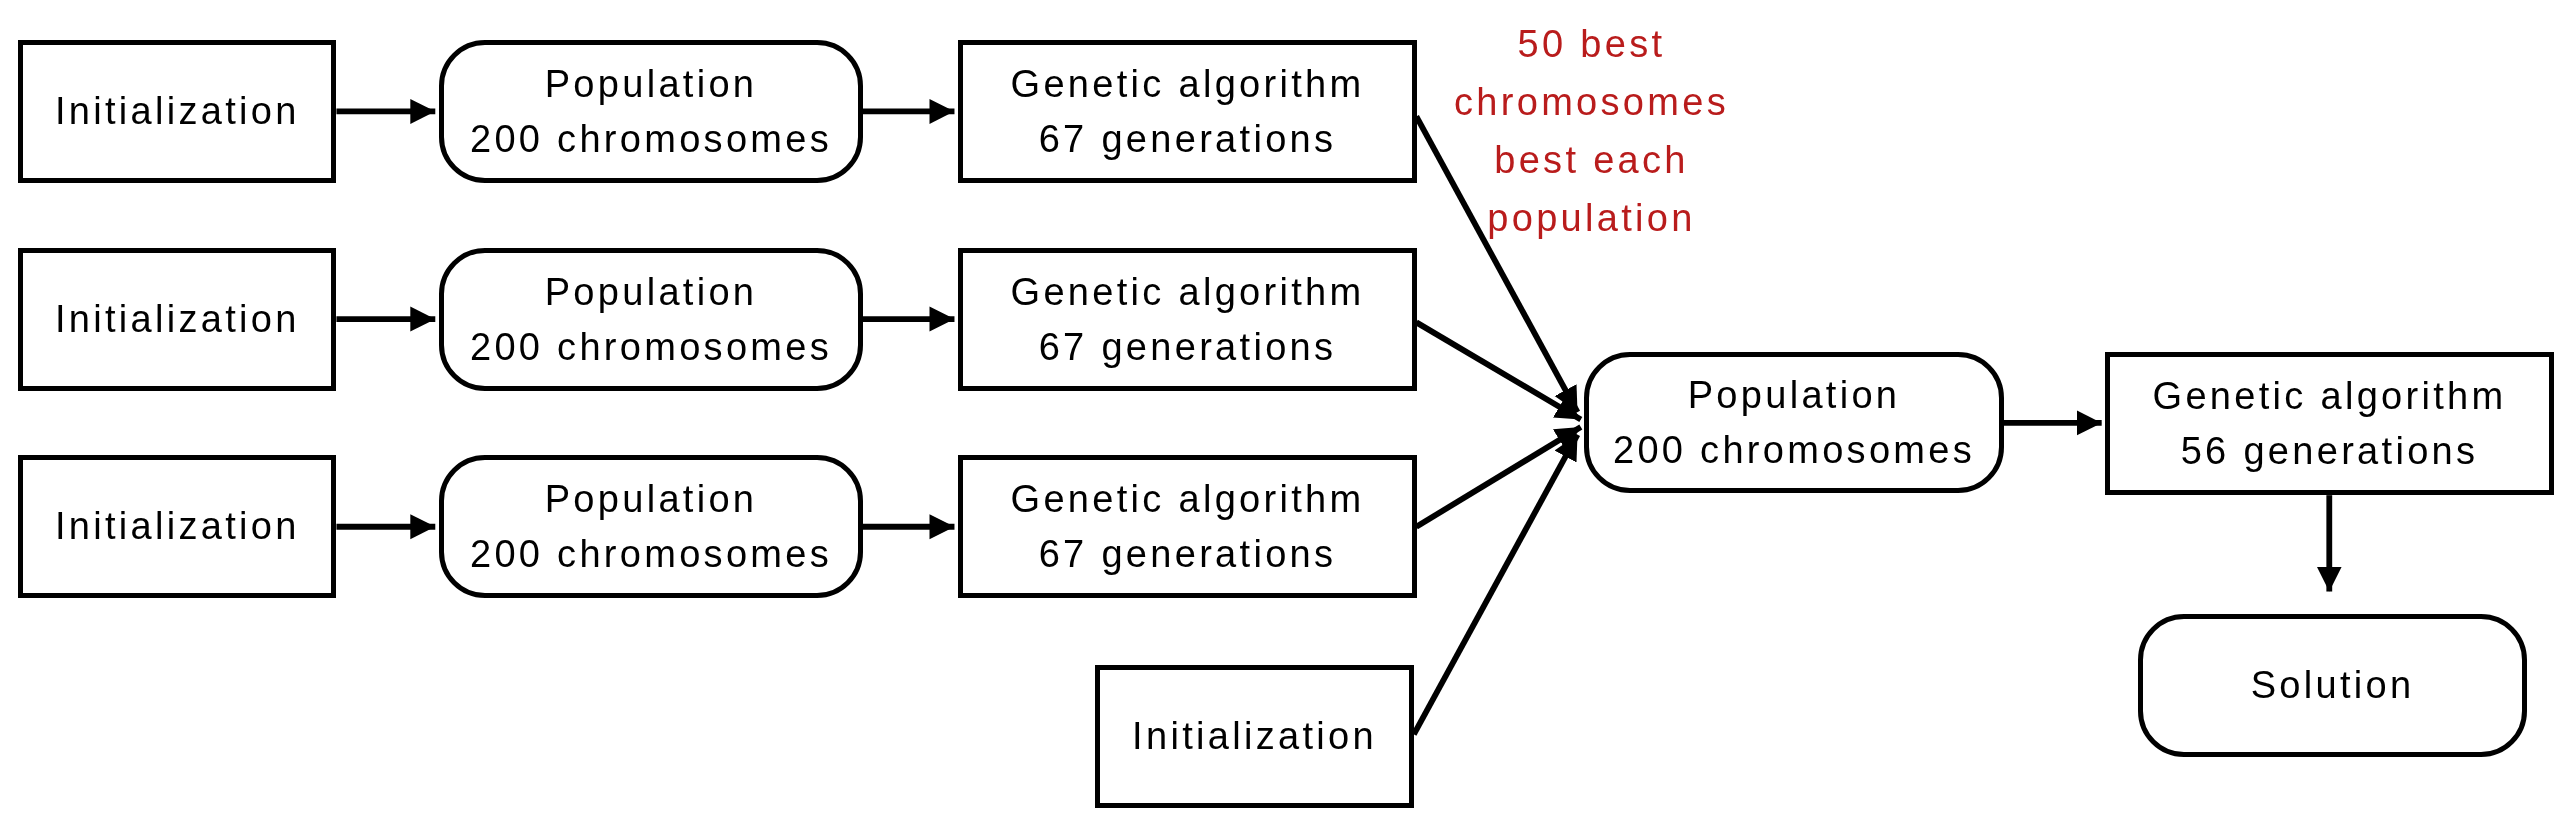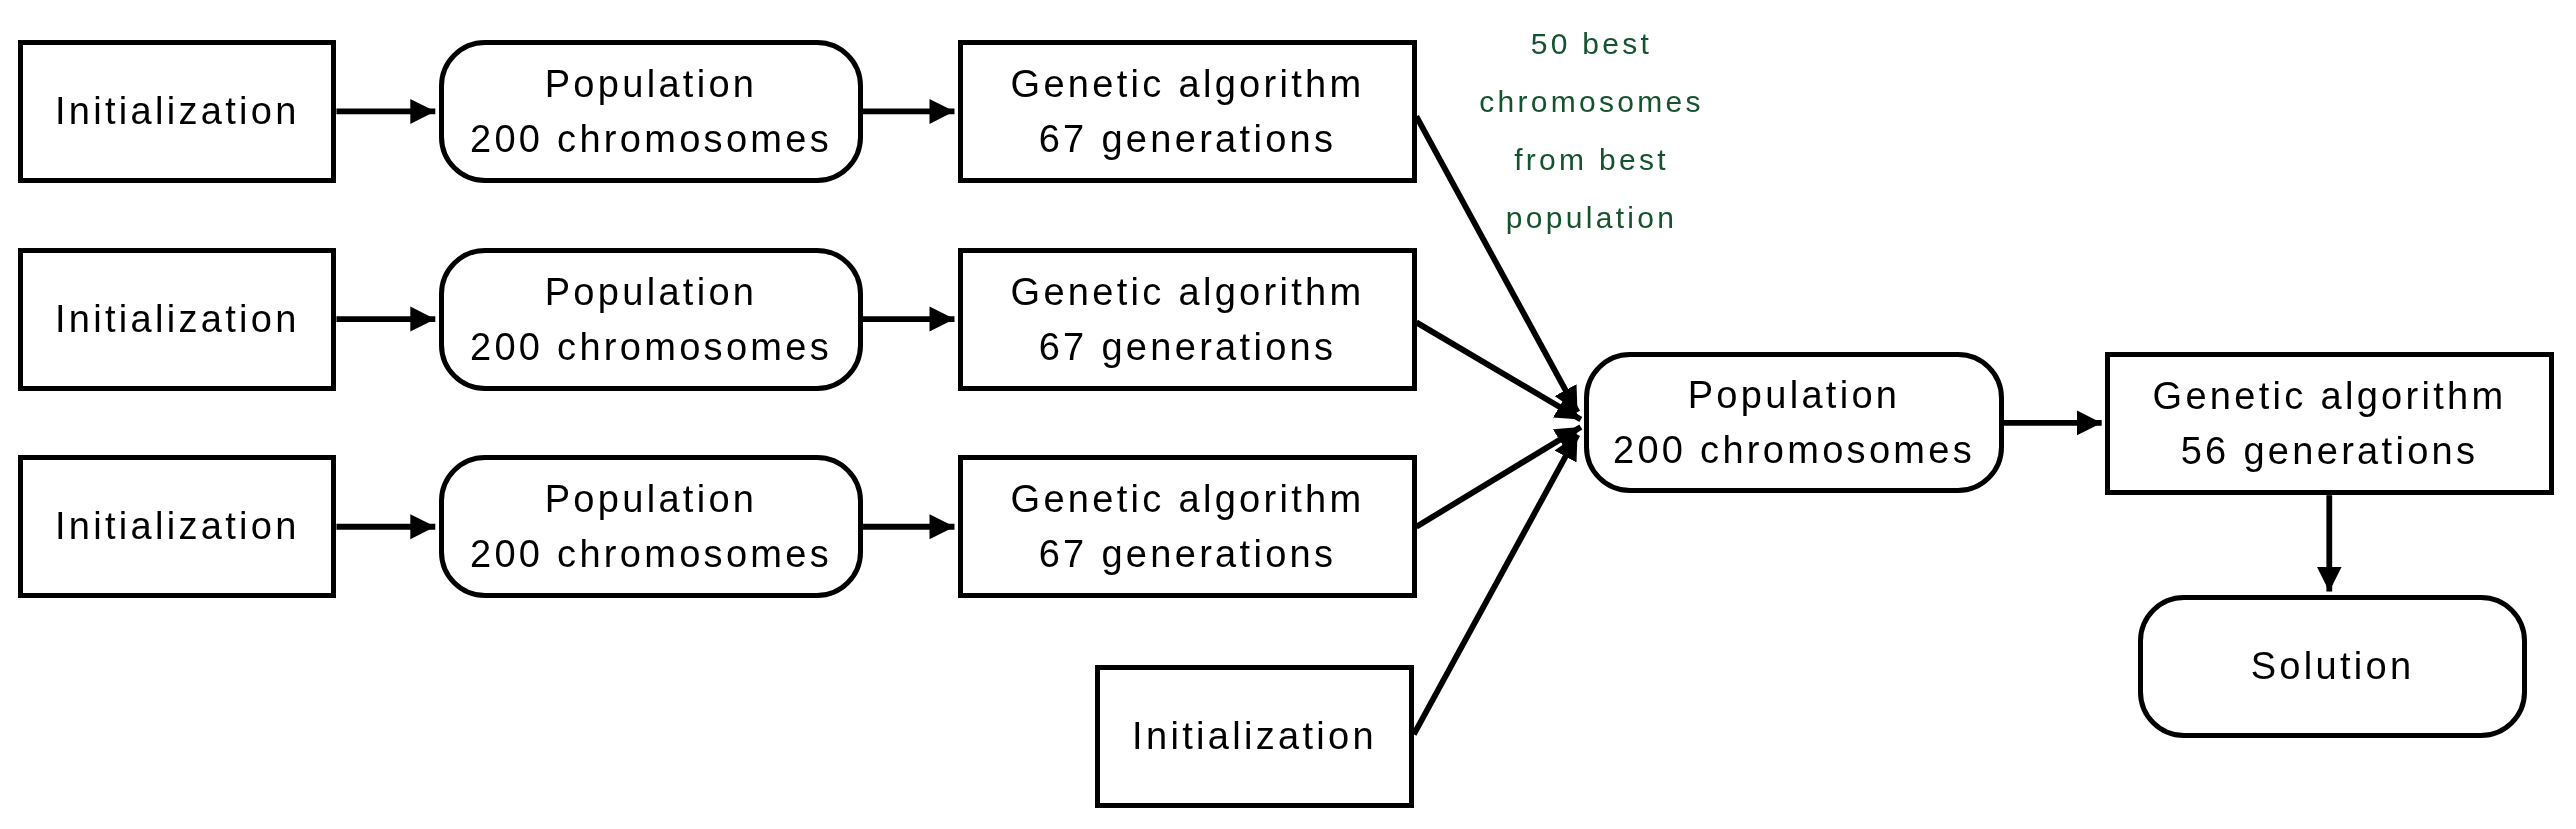--- a/index.html
+++ b/index.html
@@ -34,24 +34,24 @@
     letter-spacing: 3.3px;
     line-height: 55px;
     color: #000000;
     white-space: nowrap;
   }
   .node.round { border-radius: 46px; }
   .annotation {
     position: absolute;
     left: 1404px; top: 15px; width: 375px;
     text-align: center;
-    font-size: 30px;
+    font-size: 38px;
     letter-spacing: 3.3px;
     line-height: 58px;
-    color: #14532d;
+    color: #b91c1c;
     white-space: nowrap;
   }
   .annotation span { display: block; }
 </style>
 </head>
 <body>
 
 <div class="canvas">
 
   <svg class="connectors" viewBox="0 0 3101 999" xmlns="http://www.w3.org/2000/svg">
@@ -115,32 +115,32 @@
     <span>67 generations</span>
   </div>
 
   <div class="node rect" style="left:1095px; top:665px; width:319px; height:143px">
     <span>Initialization</span>
   </div>
 
   <div class="annotation">
     <span>50 best</span>
     <span>chromosomes</span>
-    <span>from best</span>
+    <span>best each</span>
     <span>population</span>
   </div>
 
   <div class="node round" style="left:1584px; top:352px; width:420px; height:141px">
     <span>Population</span>
     <span>200 chromosomes</span>
   </div>
 
   <div class="node rect" style="left:2105px; top:352px; width:449px; height:143px">
     <span>Genetic algorithm</span>
     <span>56 generations</span>
   </div>
 
-  <div class="node round" style="left:2138px; top:595px; width:389px; height:143px">
+  <div class="node round" style="left:2138px; top:614px; width:389px; height:143px">
     <span>Solution</span>
   </div>
 
 </div>
 
 
 </body></html>

